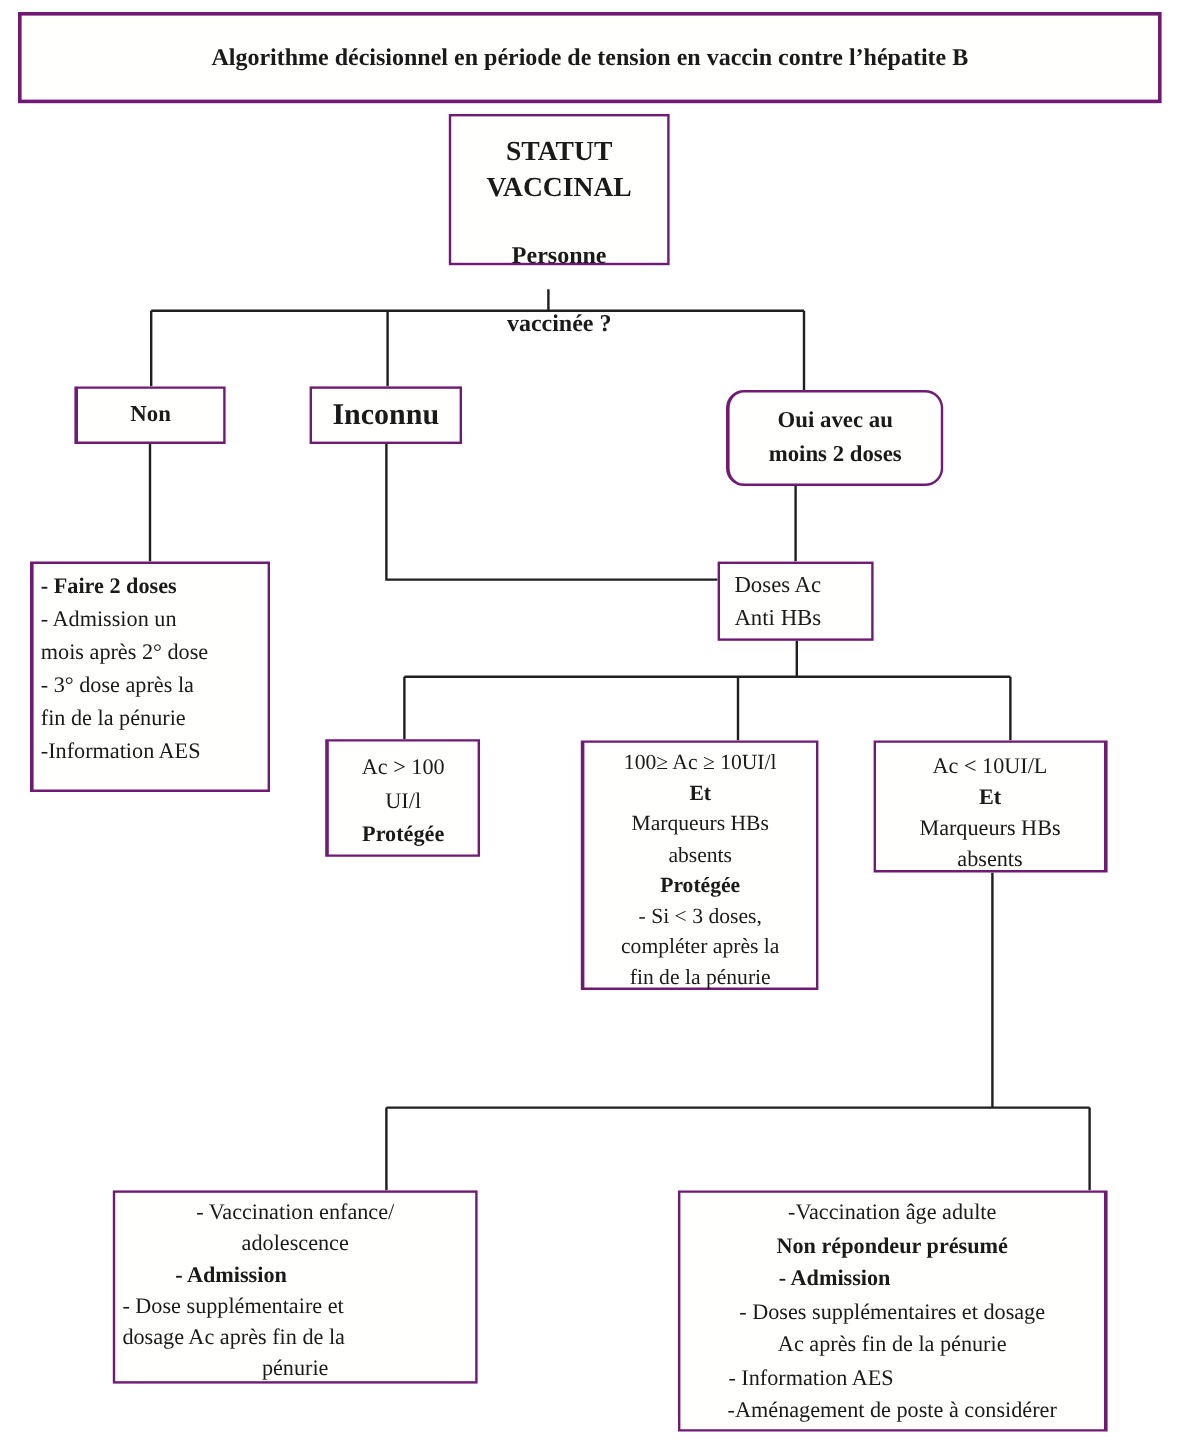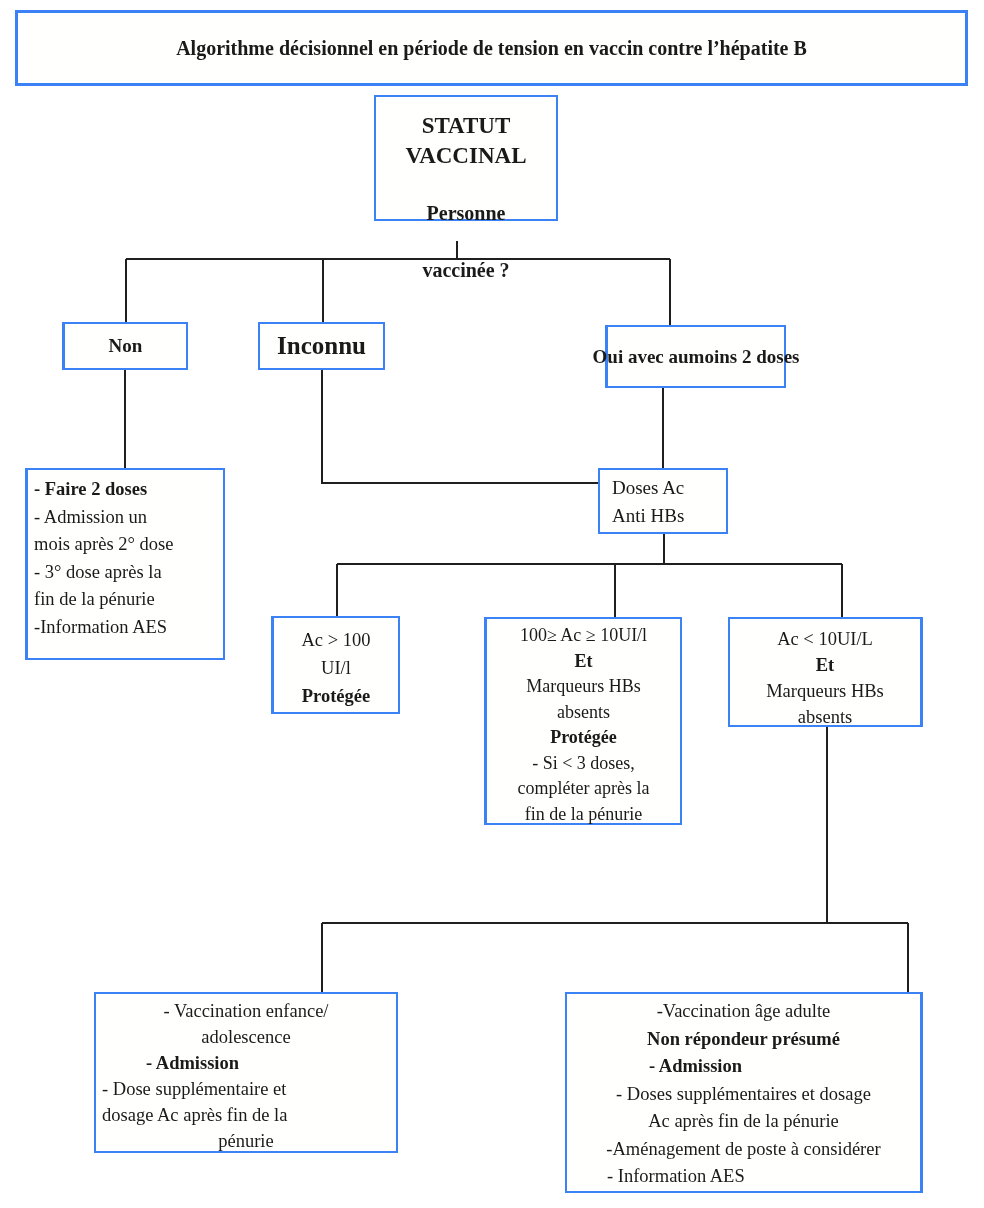--- a/index.html
+++ b/index.html
@@ -3,21 +3,21 @@
 <meta charset="utf-8">
 <style>
   html,body{margin:0;padding:0;background:#ffffff;}
   .page{
     position:relative;width:984px;height:1208px;background:#ffffff;
     font-family:"Liberation Serif","DejaVu Serif",serif;color:#1a1a1a;
     overflow:hidden;
   }
   .lines-layer{position:absolute;left:0;top:0;width:984px;height:1208px;}
   .box{
-    position:absolute;background:#fffffe;border:2px solid #3b82f6;
+    position:absolute;background:#fffffe;border:2px solid #701a75;
     box-sizing:border-box;text-align:center;
   }
   .ln{white-space:nowrap;}
   .b{font-weight:bold;}
   
   .title-box{
     left:15px;top:10px;width:953px;height:76px;
     border-width:3px;display:flex;flex-direction:column;justify-content:center;
   }
   .title-l1{font-size:20px;font-weight:bold;line-height:31px;}
@@ -25,23 +25,23 @@
   .title-note{font-size:16.5px;font-weight:normal;}
   
   .statut{left:374px;top:95px;width:184px;height:126px;padding-top:14px;}
   .statut .big{font-size:23px;font-weight:bold;line-height:30px;}
   .statut .small{font-size:20px;font-weight:bold;line-height:29px;margin-top:28px;}
   
   .non{left:62px;top:322px;width:126px;height:48px;border-left-width:3px;
        display:flex;align-items:center;justify-content:center;font-size:19px;font-weight:bold;}
   .inconnu{left:258px;top:322px;width:127px;height:48px;
        display:flex;align-items:center;justify-content:center;font-size:25px;font-weight:bold;}
-  .oui{left:605px;top:325px;width:181px;height:63px;border-left-width:3px;
-       display:flex;flex-direction:row;align-items:center;justify-content:center;
-       font-size:19px;font-weight:bold;line-height:28px;}
+  .oui{left:605px;top:325px;width:181px;height:80px;border-left-width:3px;
+       display:flex;flex-direction:column;align-items:center;justify-content:center;
+       font-size:19px;font-weight:bold;line-height:28px;border-radius:15px;}
   
   .faire{left:25px;top:468px;width:200px;height:192px;border-left-width:3px;
        text-align:left;padding:6px 2px 0 6px;font-size:18.5px;line-height:27.5px;}
   .dosage{left:598px;top:468px;width:130px;height:66px;
        text-align:left;padding:4px 0 0 12px;font-size:19px;line-height:28px;}
   .ac100{left:271px;top:616px;width:129px;height:98px;border-left-width:3px;
        padding-top:8px;font-size:18.5px;line-height:28px;}
   .acmid{left:484px;top:617px;width:198px;height:208px;border-left-width:3px;
        padding-top:4px;font-size:18px;line-height:25.5px;}
   .aclow{left:728px;top:617px;width:195px;height:110px;border-right-width:3px;
@@ -149,17 +149,17 @@
     <div class="ln flush">dosage Ac après fin de la</div>
     <div class="ln">pénurie</div>
   </div>
 
   <div class="box adulte">
     <div class="ln">-Vaccination âge adulte</div>
     <div class="ln b">Non répondeur présumé</div>
     <div class="ln b indent-adm">- Admission</div>
     <div class="ln">- Doses supplémentaires et dosage</div>
     <div class="ln">Ac après fin de la pénurie</div>
+    <div class="ln indent-aes">- Information AES</div>
     <div class="ln">-Aménagement de poste à considérer</div>
-    <div class="ln indent-aes">- Information AES</div>
   </div>
 
 </div>
 
 </body></html>

